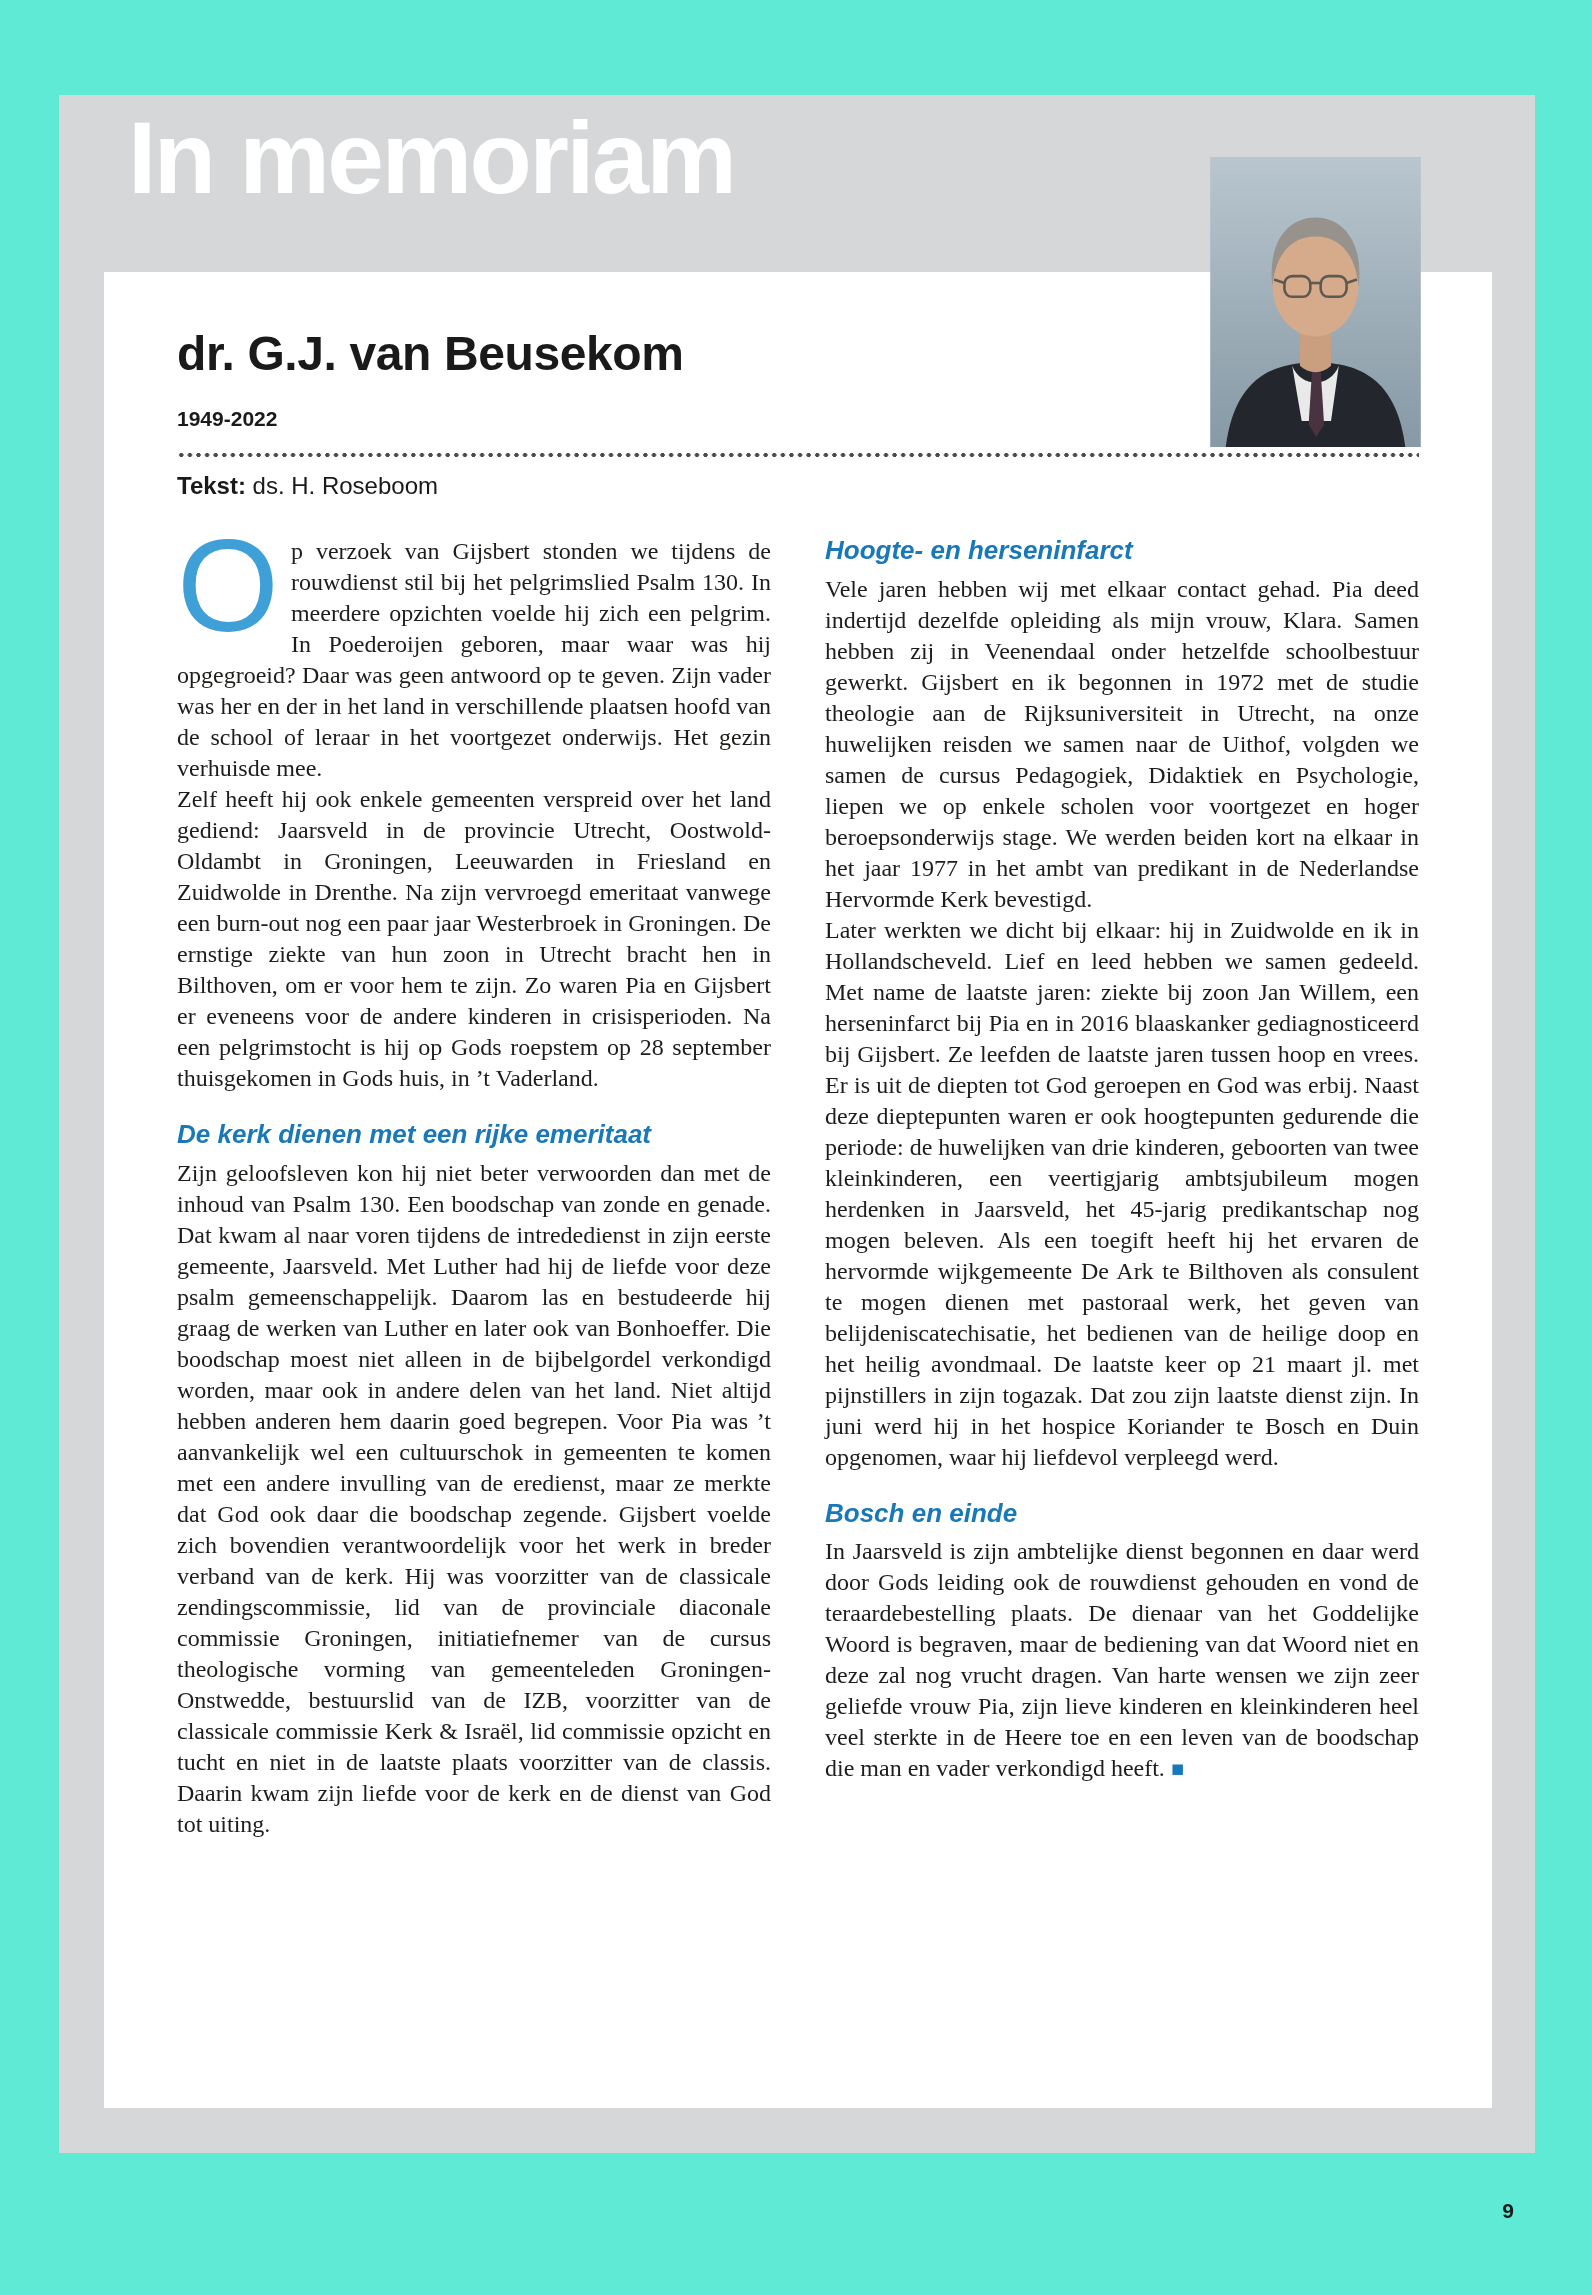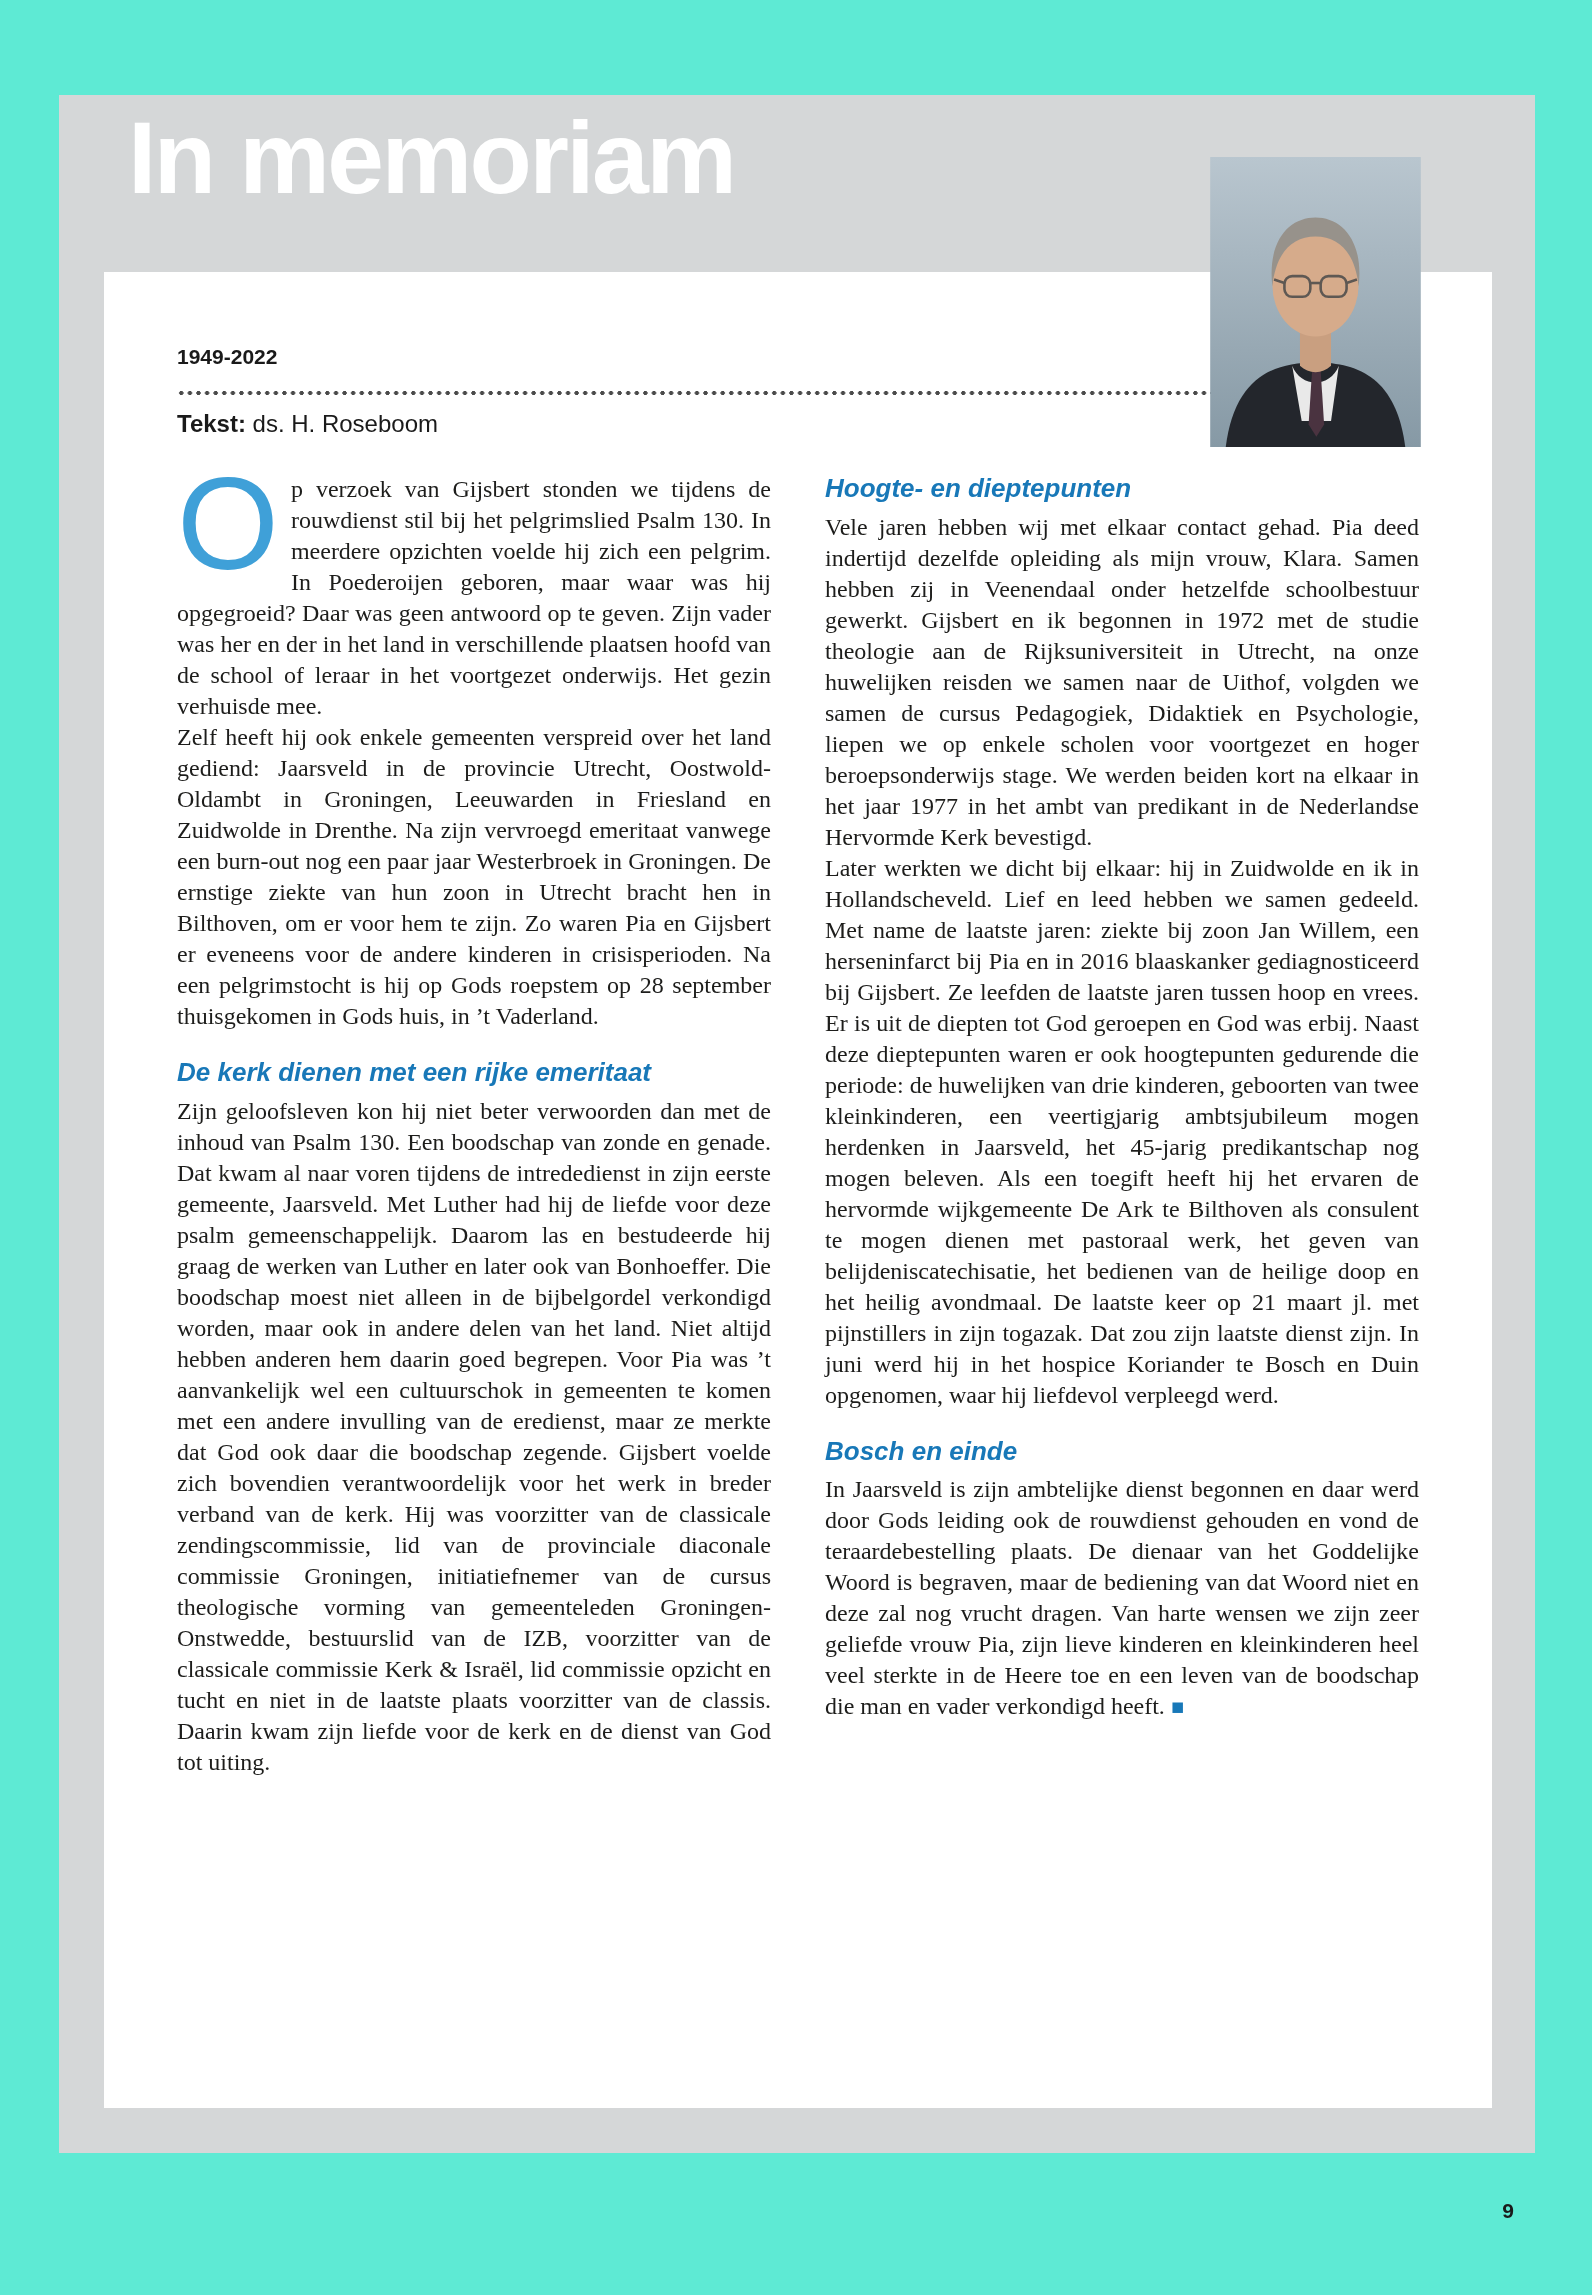--- a/index.html
+++ b/index.html
@@ -93,37 +93,38 @@
         <g stroke="#4a4a4a" stroke-width="3" fill="none" opacity="0.85">
           <rect x="86" y="138" width="30" height="24" rx="9"></rect>
           <rect x="128" y="138" width="30" height="24" rx="9"></rect>
           <path d="M116 146 h12"></path>
           <path d="M86 146 L74 142 M158 146 L170 142"></path>
         </g>
       </svg>
     </div>
 
     <div class="white-panel">
+      <h2 class="subtitle">dr. G.J. van Beusekom</h2>
       <div class="years">1949-2022</div>
       <div class="dotted"></div>
       <div class="byline">
         <span class="byline-label">Tekst:</span>
         <span class="byline-name">ds. H. Roseboom</span>
       </div>
 
       <div class="columns">
         <div class="col">
           <p class="body"><span class="dropcap">O</span><span>p verzoek van Gijsbert stonden we tijdens de rouwdienst stil bij het pelgrimslied Psalm 130. In meerdere opzichten voelde hij zich een pelgrim. In Poederoijen geboren, maar waar was hij opgegroeid? Daar was geen antwoord op te geven. Zijn vader was her en der in het land in verschillende plaatsen hoofd van de school of leraar in het voortgezet onderwijs. Het gezin verhuisde mee.</span></p>
           <p class="body">Zelf heeft hij ook enkele gemeenten verspreid over het land gediend: Jaarsveld in de provincie Utrecht, Oostwold-Oldambt in Groningen, Leeuwarden in Friesland en Zuidwolde in Drenthe. Na zijn vervroegd emeritaat vanwege een burn-out nog een paar jaar Westerbroek in Groningen. De ernstige ziekte van hun zoon in Utrecht bracht hen in Bilthoven, om er voor hem te zijn. Zo waren Pia en Gijsbert er eveneens voor de andere kinderen in crisisperioden. Na een pelgrimstocht is hij op Gods roepstem op 28 september thuisgekomen in Gods huis, in ’t Vaderland.</p>
           <h3 class="subhead">De kerk dienen met een rijke emeritaat</h3>
           <p class="body">Zijn geloofsleven kon hij niet beter verwoorden dan met de inhoud van Psalm 130. Een boodschap van zonde en genade. Dat kwam al naar voren tijdens de intrededienst in zijn eerste gemeente, Jaarsveld. Met Luther had hij de liefde voor deze psalm gemeenschappelijk. Daarom las en bestudeerde hij graag de werken van Luther en later ook van Bonhoeffer. Die boodschap moest niet alleen in de bijbelgordel verkondigd worden, maar ook in andere delen van het land. Niet altijd hebben anderen hem daarin goed begrepen. Voor Pia was ’t aanvankelijk wel een cultuurschok in gemeenten te komen met een andere invulling van de eredienst, maar ze merkte dat God ook daar die boodschap zegende. Gijsbert voelde zich bovendien verantwoordelijk voor het werk in breder verband van de kerk. Hij was voorzitter van de classicale zendingscommissie, lid van de provinciale diaconale commissie Groningen, initiatiefnemer van de cursus theologische vorming van gemeenteleden Groningen-Onstwedde, bestuurslid van de IZB, voorzitter van de classicale commissie Kerk &amp; Israël, lid commissie opzicht en tucht en niet in de laatste plaats voorzitter van de classis. Daarin kwam zijn liefde voor de kerk en de dienst van God tot uiting.</p>
         </div>
 
         <div class="col">
-          <h3 class="subhead first">Hoogte- en dieptepunten</h3>
+          <h3 class="subhead first">Hoogte- en herseninfarct</h3>
           <p class="body">Vele jaren hebben wij met elkaar contact gehad. Pia deed indertijd dezelfde opleiding als mijn vrouw, Klara. Samen hebben zij in Veenendaal onder hetzelfde schoolbestuur gewerkt. Gijsbert en ik begonnen in 1972 met de studie theologie aan de Rijksuniversiteit in Utrecht, na onze huwelijken reisden we samen naar de Uithof, volgden we samen de cursus Pedagogiek, Didaktiek en Psychologie, liepen we op enkele scholen voor voortgezet en hoger beroepsonderwijs stage. We werden beiden kort na elkaar in het jaar 1977 in het ambt van predikant in de Nederlandse Hervormde Kerk bevestigd.</p>
           <p class="body">Later werkten we dicht bij elkaar: hij in Zuidwolde en ik in Hollandscheveld. Lief en leed hebben we samen gedeeld. Met name de laatste jaren: ziekte bij zoon Jan Willem, een herseninfarct bij Pia en in 2016 blaaskanker gediagnosticeerd bij Gijsbert. Ze leefden de laatste jaren tussen hoop en vrees. Er is uit de diepten tot God geroepen en God was erbij. Naast deze dieptepunten waren er ook hoogtepunten gedurende die periode: de huwelijken van drie kinderen, geboorten van twee kleinkinderen, een veertigjarig ambtsjubileum mogen herdenken in Jaarsveld, het 45-jarig predikantschap nog mogen beleven. Als een toegift heeft hij het ervaren de hervormde wijkgemeente De Ark te Bilthoven als consulent te mogen dienen met pastoraal werk, het geven van belijdeniscatechisatie, het bedienen van de heilige doop en het heilig avondmaal. De laatste keer op 21 maart jl. met pijnstillers in zijn togazak. Dat zou zijn laatste dienst zijn. In juni werd hij in het hospice Koriander te Bosch en Duin opgenomen, waar hij liefdevol verpleegd werd.</p>
           <h3 class="subhead">Bosch en einde</h3>
           <p class="body"><span>In Jaarsveld is zijn ambtelijke dienst begonnen en daar werd door Gods leiding ook de rouwdienst gehouden en vond de teraardebestelling plaats. De dienaar van het Goddelijke Woord is begraven, maar de bediening van dat Woord niet en deze zal nog vrucht dragen. Van harte wensen we zijn zeer geliefde vrouw Pia, zijn lieve kinderen en kleinkinderen heel veel sterkte in de Heere toe en een leven van de boodschap die man en vader verkondigd heeft.</span> <span class="endmark">■</span></p>
         </div>
       </div>
     </div>
   </div>
 
   <div class="pagenum">9</div>

